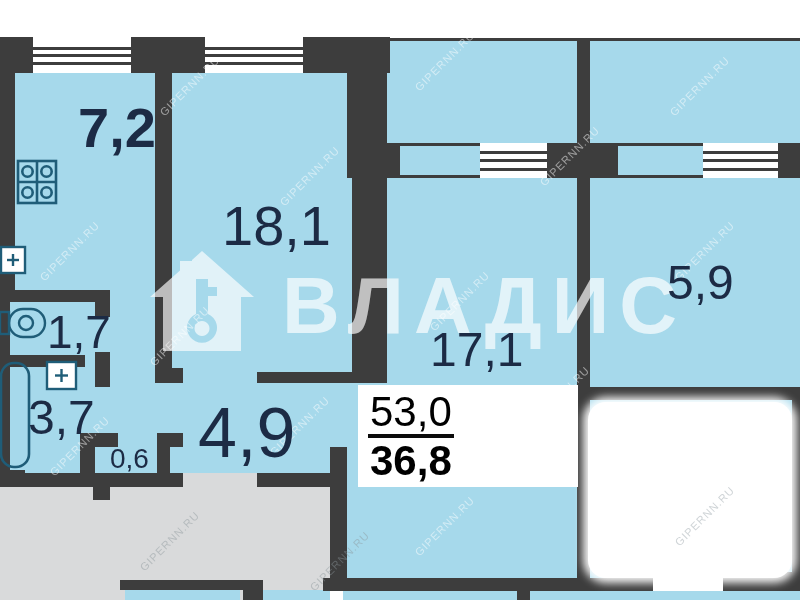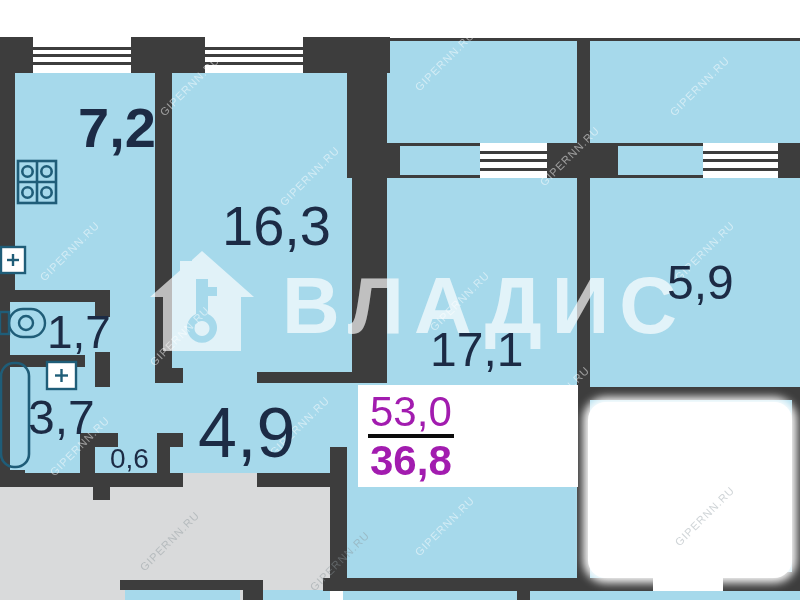--- a/index.html
+++ b/index.html
@@ -13,21 +13,21 @@
   .wl{position:absolute;left:0;right:0;height:3px;background:#3d3d3d;}
   .parapet{position:absolute;border-top:3px solid #3d3d3d;border-bottom:3px solid #3d3d3d;}
   .lbl{position:absolute;color:#1c2b45;font-weight:400;white-space:nowrap;}
   .wm{position:absolute;color:rgba(255,255,255,0.5);font-size:11px;letter-spacing:1px;
       transform:rotate(-45deg);transform-origin:center;white-space:nowrap;pointer-events:none;}
   #brand{position:absolute;left:282px;top:266px;font-size:80px;font-weight:700;
          letter-spacing:10px;color:rgba(255,255,255,0.68);line-height:1;}
   #infobox{position:absolute;left:358px;top:385px;width:220px;height:102px;background:#ffffff;
            display:flex;align-items:center;}
   #flat-type{font-size:92px;color:#0b0b0b;line-height:0.9;margin-left:6px;letter-spacing:-3px;}
-  .frac{margin-left:10px;color:#a21caf;font-size:42px;line-height:1.0;}
+  .frac{margin-left:10px;color:#000000;font-size:42px;line-height:1.0;}
   .frac .top{border-bottom:4px solid #0b0b0b;padding:0 2px 1px 2px;}
   .frac .bot{padding:2px 2px 0 2px;font-weight:bold;}
   #blob{position:absolute;left:588px;top:402px;width:204px;height:176px;background:#fff;
         border-radius:18px;box-shadow:0 0 8px 5px rgba(255,255,255,0.95);}
   svg{position:absolute;overflow:visible;}
 </style>
 </head>
 <body>
 
 <div id="plan">
@@ -153,21 +153,21 @@
   <div class="wm" style="left:665px;top:510px;color:rgba(160,170,175,0.5);">GIPERNN.RU</div>
 
   <svg style="left:150px;top:251px;" width="104" height="100" viewBox="0 0 104 100">
     <path fill="rgba(255,255,255,0.66)" fill-rule="evenodd" d="M52 0 L104 46 L91 46 L91 100 L13 100 L13 46 L0 46 L30 19.5 L30 10 L42 10 L42 9 Z
          M46 28 h12 v8 h9 v9 h-9 v18 a15 15 0 1 1 -12 0 Z
          M52 70 a7.5 7.5 0 1 0 0.01 0 Z"></path>
   </svg>
   <div id="brand">ВЛАДИС</div>
 
   <div class="lbl" style="left:78px;top:95px;font-size:56px;font-weight:bold;">7,2</div>
-  <div class="lbl" style="left:222px;top:193px;font-size:56px;">16,3</div>
+  <div class="lbl" style="left:222px;top:193px;font-size:56px;">18,1</div>
   <div class="lbl" style="left:47px;top:305px;font-size:46px;">1,7</div>
   <div class="lbl" style="left:28px;top:390px;font-size:48px;">3,7</div>
   <div class="lbl" style="left:110px;top:443px;font-size:28px;">0,6</div>
   <div class="lbl" style="left:198px;top:393px;font-size:70px;">4,9</div>
   <div class="lbl" style="left:430px;top:322px;font-size:48px;">17,1</div>
   <div class="lbl" style="left:667px;top:255px;font-size:48px;">5,9</div>
 
   <div id="infobox">
     <div class="frac">
       <div class="top">53,0</div>

